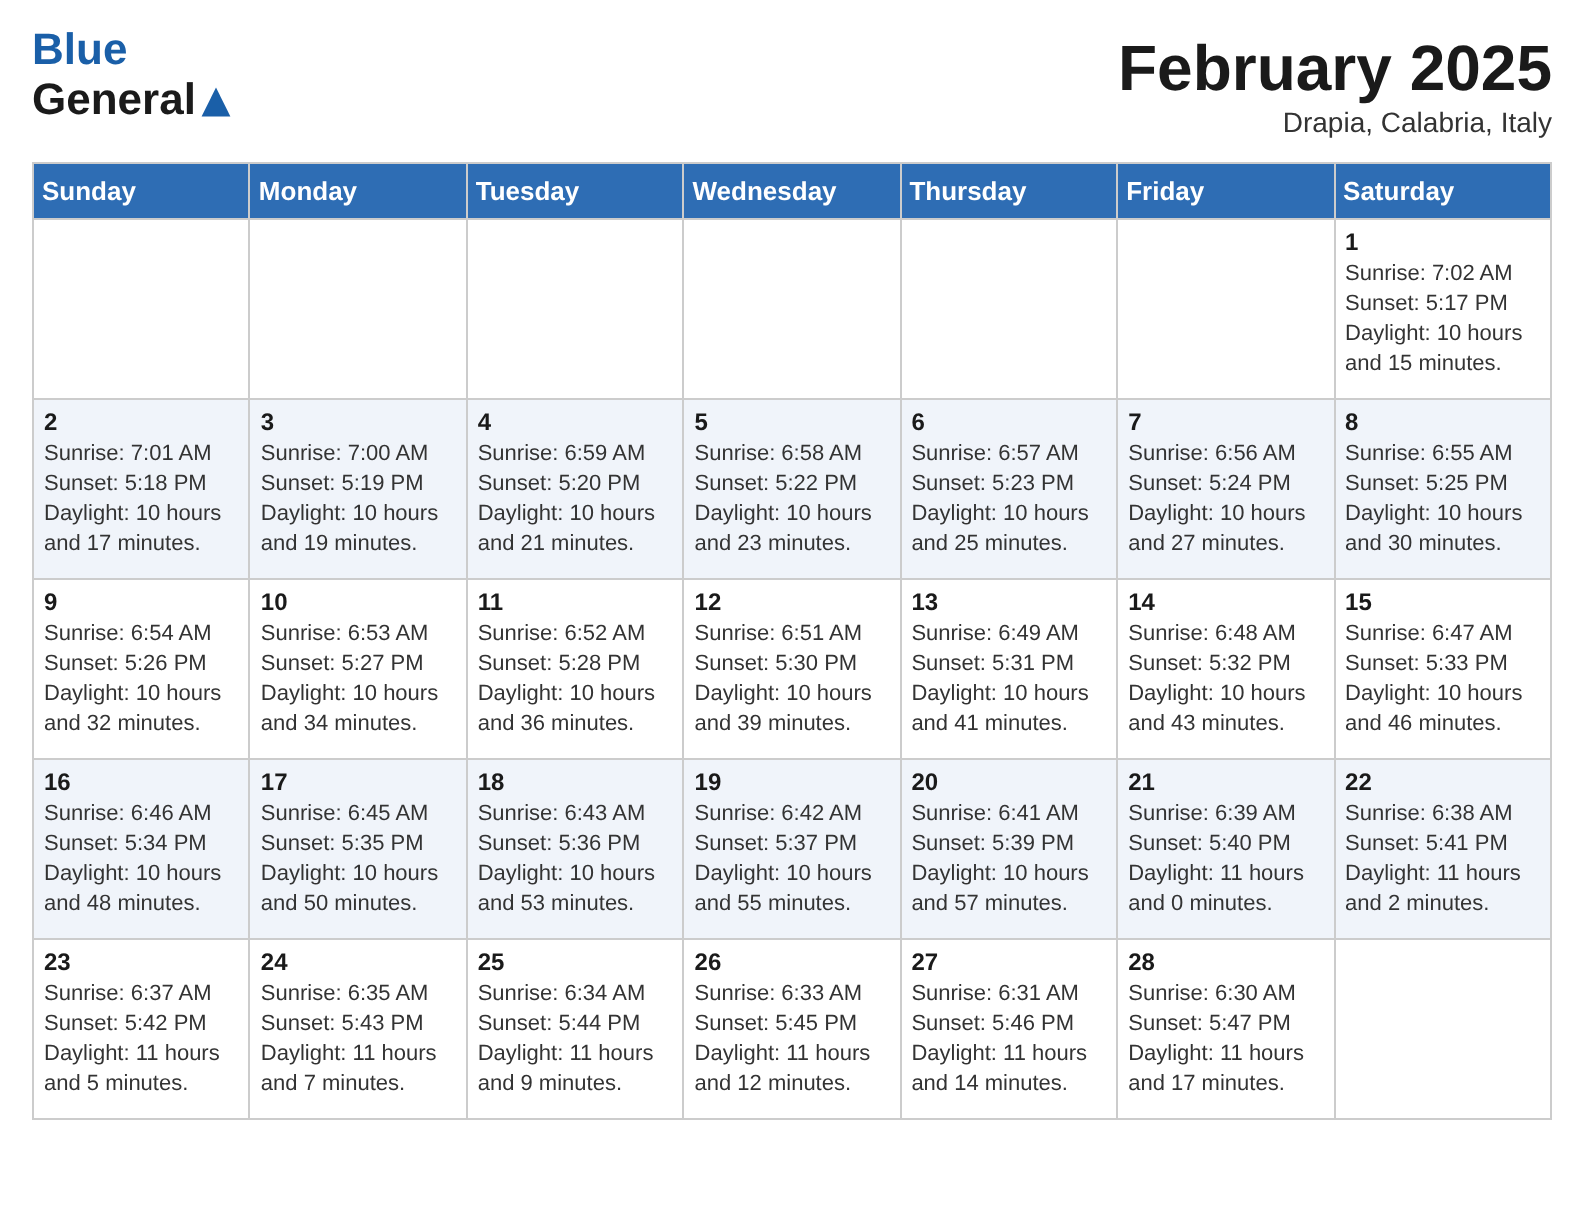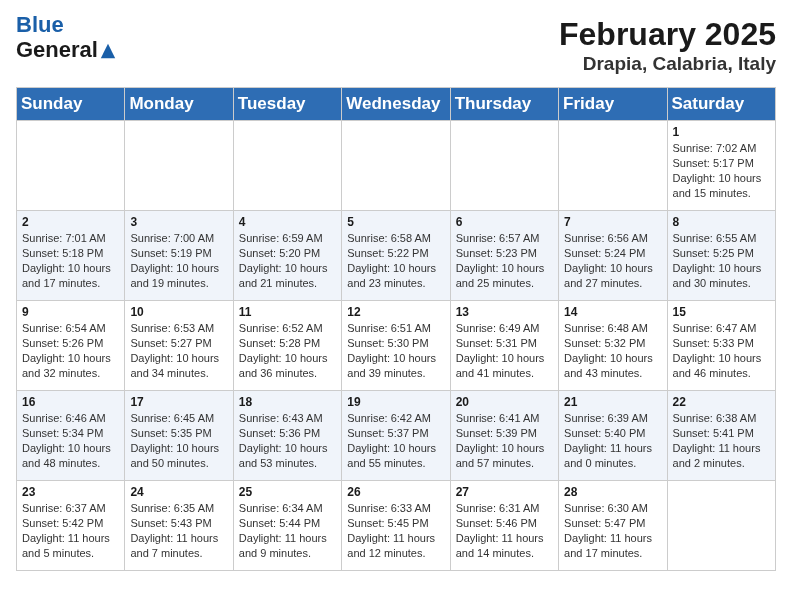--- a/index.html
+++ b/index.html
@@ -34,33 +34,32 @@
     .title-block {
       text-align: right;
       margin-left: 28px;
     }
     .month-title {
       font-size: 32px;
       font-weight: bold;
       color: #1a1a1a;
     }
     .location {
-      font-size: 19px;
+      font-size: 14px;
       color: #333;
-      font-weight: bold;
     }
     table {
       width: 100%;
       border-collapse: collapse;
       table-layout: fixed;
     }
     thead th {
       background-color: #2e6db4;
       color: #fff;
-      font-size: 17px;
+      font-size: 13px;
       font-weight: bold;
       padding: 6px 4px;
       text-align: left;
       border: 1px solid #ccc;
     }
     tbody td {
       vertical-align: top;
       border: 1px solid #ccc;
       padding: 4px 5px;
       font-size: 10.5px;

